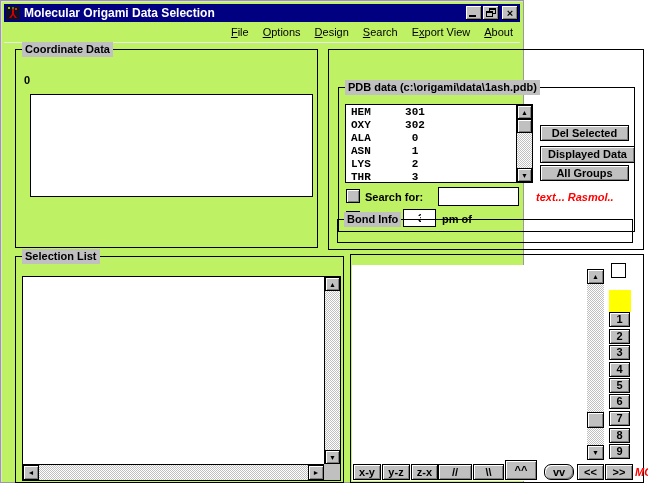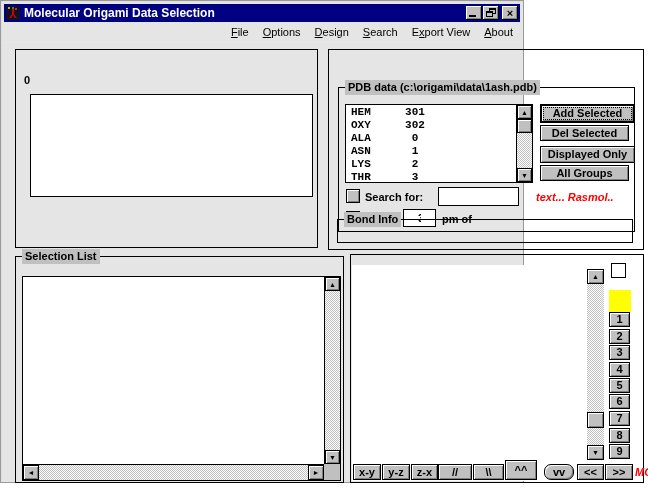--- a/index.html
+++ b/index.html
@@ -1,18 +1,18 @@
 <!DOCTYPE html>
 <html><head>
 <meta charset="utf-8">
 <style>
   html,body{margin:0;padding:0;background:#fff;width:648px;height:488px;overflow:hidden;
     font-family:"Liberation Sans",sans-serif;}
   *{box-sizing:border-box;}
-  #window{position:absolute;left:0;top:0;width:524px;height:483px;background:#e5e5e5;
+  #window{position:absolute;left:0;top:0;width:524px;height:483px;background:#bef264;
     border:1px solid #9a9a9a;box-shadow:inset 1px 1px 0 #dfdfdf;}
   
   #titlebar{position:absolute;left:3px;top:3px;right:3px;height:18px;background:#000080;
     display:flex;align-items:center;}
   #titlebar .title{color:#fff;font-weight:bold;font-size:12px;margin-left:4px;white-space:nowrap;}
   #app-icon{width:14px;height:14px;margin-left:2px;flex:0 0 auto;}
   #winbtns{margin-left:auto;margin-right:2px;display:flex;align-items:center;}
   .wbtn{width:16px;height:14px;background:#c0c0c0;position:relative;margin-left:1px;
     box-shadow:inset -1px -1px 0 #000,inset 1px 1px 0 #fff,inset -2px -2px 0 #808080;
     display:flex;align-items:center;justify-content:center;font-size:11px;font-weight:bold;line-height:1;}
@@ -84,20 +84,21 @@
   <div id="menubar">
     <span class="menu-item"><span class="pre"></span><span class="u">F</span><span class="post">ile</span></span>
     <span class="menu-item"><span class="pre"></span><span class="u">O</span><span class="post">ptions</span></span>
     <span class="menu-item"><span class="pre"></span><span class="u">D</span><span class="post">esign</span></span>
     <span class="menu-item"><span class="pre"></span><span class="u">S</span><span class="post">earch</span></span>
     <span class="menu-item"><span class="pre">E</span><span class="u">x</span><span class="post">port View</span></span>
     <span class="menu-item"><span class="pre"></span><span class="u">A</span><span class="post">bout</span></span>
   </div>
 
   <div class="groupbox" style="left:14px;top:48px;width:303px;height:199px;">
+    <span class="gb-label">Coordinate Data</span>
     <span class="lbl" style="left:8px;top:24px;">0</span>
     <div class="whitebox" style="left:14px;top:44px;width:283px;height:103px;"></div>
   </div>
 
   <div class="plainbox" style="left:327px;top:48px;width:316px;height:201px;"></div>
 
   <div class="groupbox" style="left:337px;top:62px;width:297px;height:145px;margin-top:24px;">
     <span class="gb-label">PDB data (c:\origami\data\1ash.pdb)</span>
 
     <div class="whitebox" style="left:6px;top:16px;width:188px;height:79px;">
@@ -113,23 +114,22 @@
         <div class="btn" style="left:0;top:0;width:15px;height:14px;">
             <span class="sb-arrow">▲</span>
           </div>
         <div class="btn" style="left:0;top:14px;width:15px;height:14px;"></div>
         <div class="btn" style="left:0;bottom:0;width:15px;height:14px;">
             <span class="sb-arrow">▼</span>
           </div>
       </div>
     </div>
 
-    <div class="btn default" style="left:201px;top:16px;width:95px;height:19px;">Add Selected</div>
     <div class="btn" style="left:201px;top:37px;width:89px;height:16px;">Del Selected</div>
-    <div class="btn" style="left:201px;top:58px;width:95px;height:17px;">Displayed Only</div>
+    <div class="btn" style="left:201px;top:58px;width:95px;height:17px;">Displayed Data</div>
     <div class="btn" style="left:201px;top:77px;width:89px;height:16px;">All Groups</div>
 
     <span class="chk3d" style="left:7px;top:101px;"></span>
     <span class="lbl" style="left:26px;top:103px;">Search for:</span>
     <input class="input" style="left: 99px; top: 99px; width: 81px; height: 19px;" value="">
     <span class="redlink" style="position:absolute;left:197px;top:103px;">text...  Rasmol..</span>
 
     <span class="chk3d" style="left:7px;top:123px;"></span>
     <span class="lbl" style="left:26px;top:125px;">Within</span>
     <input class="input" style="left: 64px; top: 121px; width: 33px; height: 18px;" value="300">

